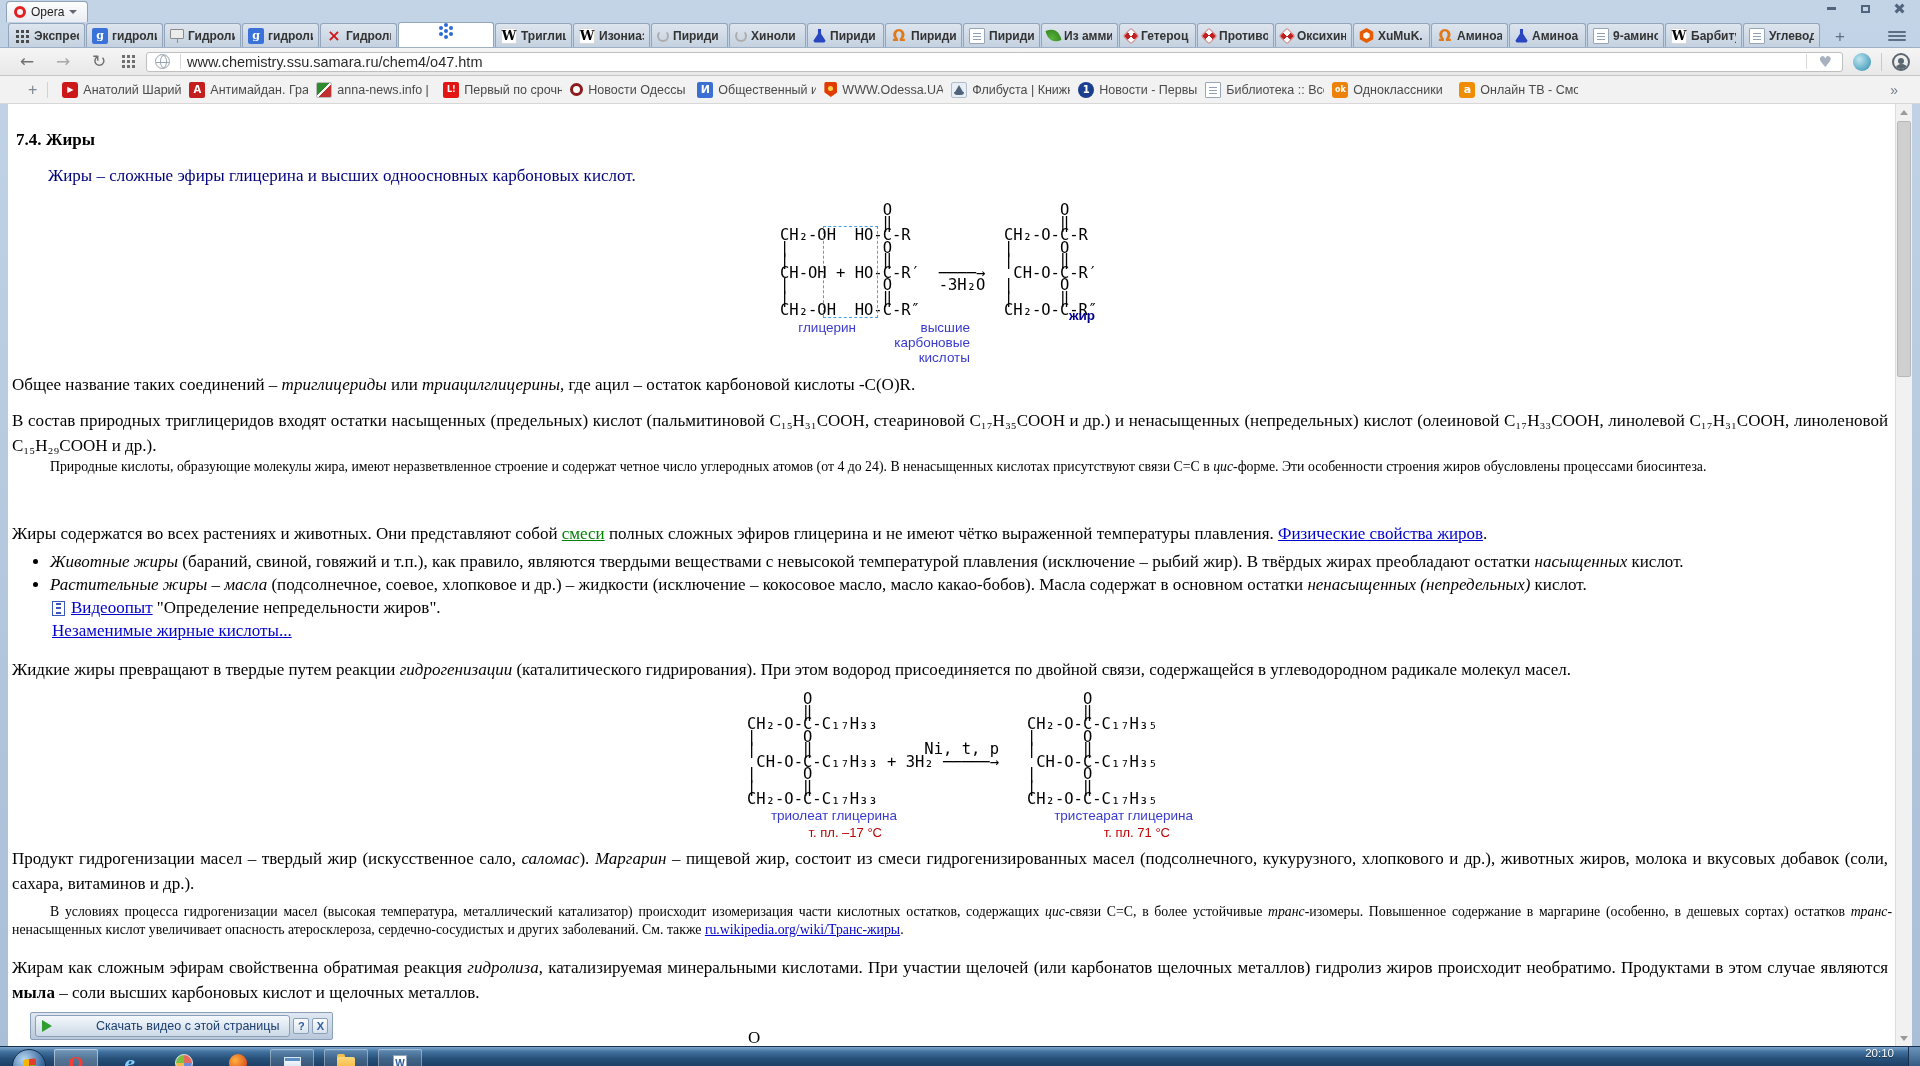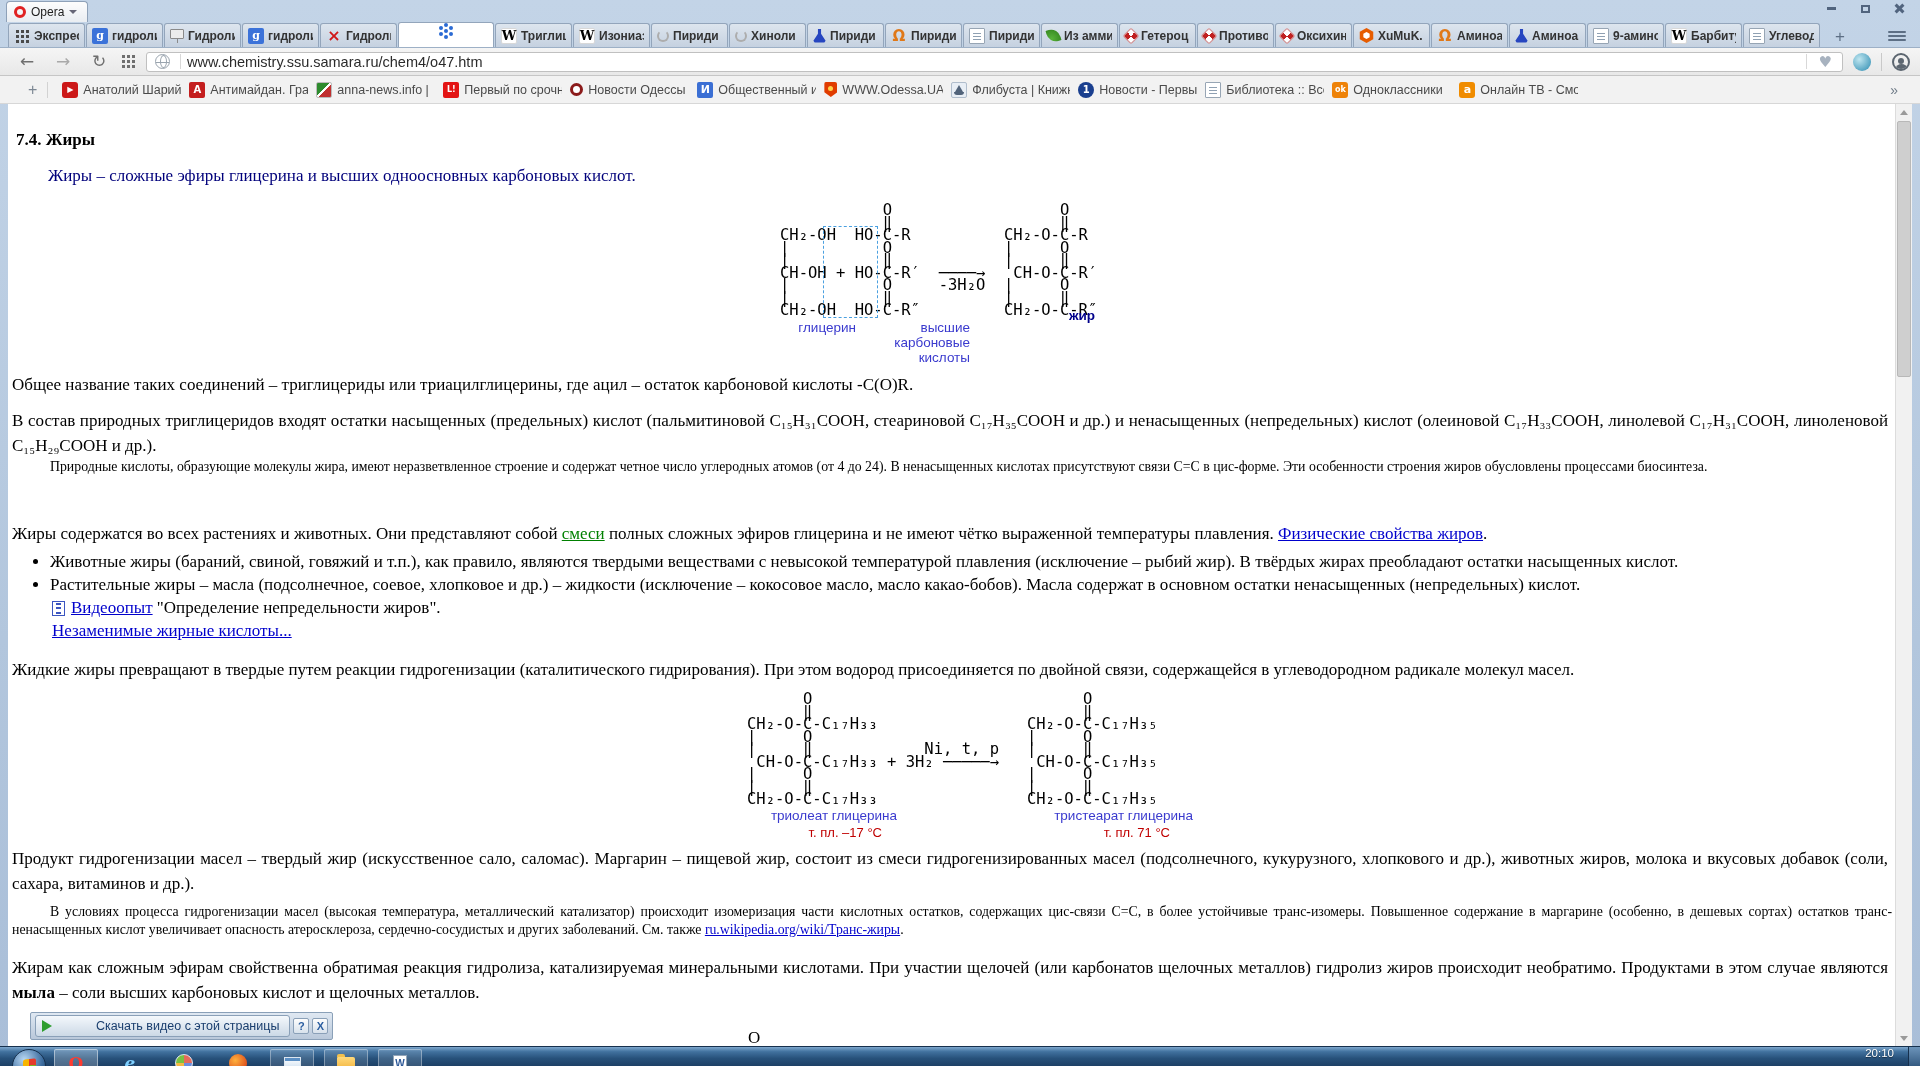--- a/index.html
+++ b/index.html
@@ -110,21 +110,21 @@
   .bm-overflow{font-size:14px;color:#6f7b88;padding:0 14px;cursor:pointer;}
 
   
   .page{position:relative;margin:0 8px;height:942px;background:#fff;overflow:hidden;
     font-family:"Liberation Serif","DejaVu Serif",serif;color:#000;}
   .abs{position:absolute;}
   .page-title{left:8px;top:26px;font-size:17px;font-weight:bold;}
   .p-intro{left:40px;top:62px;font-size:17px;color:#00007b;}
   .para{left:4px;width:1876px;font-size:17px;line-height:25px;text-align:justify;}
   .para-sm{left:4px;width:1880px;font-size:13.8px;line-height:18px;text-align:justify;text-indent:38px;}
-  .i{}
+  .i{font-style:italic;}
   .b{font-weight:bold;}
   .lnk{color:#0000cc;text-decoration:underline;cursor:pointer;}
   .glnk{color:#008000;text-decoration:underline;cursor:pointer;}
   .bullets{left:26px;top:446px;width:1840px;font-size:17px;line-height:23px;list-style:disc;padding-left:16px;}
   .video-line{left:44px;top:494px;font-size:17px;display:flex;align-items:center;gap:6px;}
   .film-ic{width:13px;height:15px;border:1px solid #3b55c0;position:relative;flex:none;}
   .film-ic::before{content:"";position:absolute;inset:1px 3px;background:repeating-linear-gradient(180deg,#3b55c0 0 2px,transparent 2px 4.5px);}
   .ess-line{left:44px;top:517px;font-size:17px;}
 
   .rx{font-family:"DejaVu Sans Mono",monospace;font-size:15.5px;line-height:12.5px;}

